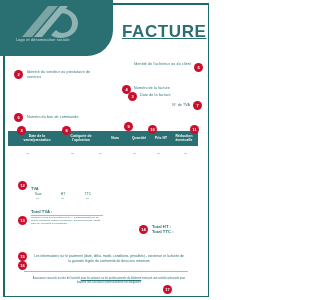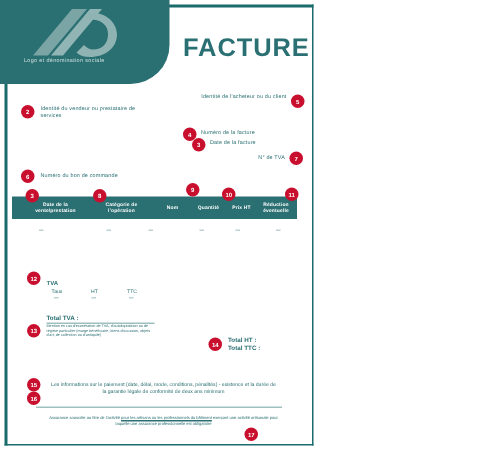--- a/index.html
+++ b/index.html
@@ -34,20 +34,21 @@
   .logo-caption{
     position:absolute;left:16px;top:38px;
     font-size:3.6px;letter-spacing:.25px;
     color:#cfe0df;white-space:nowrap;
   }
 
   .facture-title{
     position:absolute;left:122px;top:22px;
     font-size:17px;font-weight:bold;letter-spacing:.6px;
     color:#2a6f72;
+    text-decoration:underline;
   }
 
   
   .lbl{
     position:absolute;
     font-size:3.6px;
     line-height:4.6px;
     color:#2a6f72;
     letter-spacing:.12px;
   }

